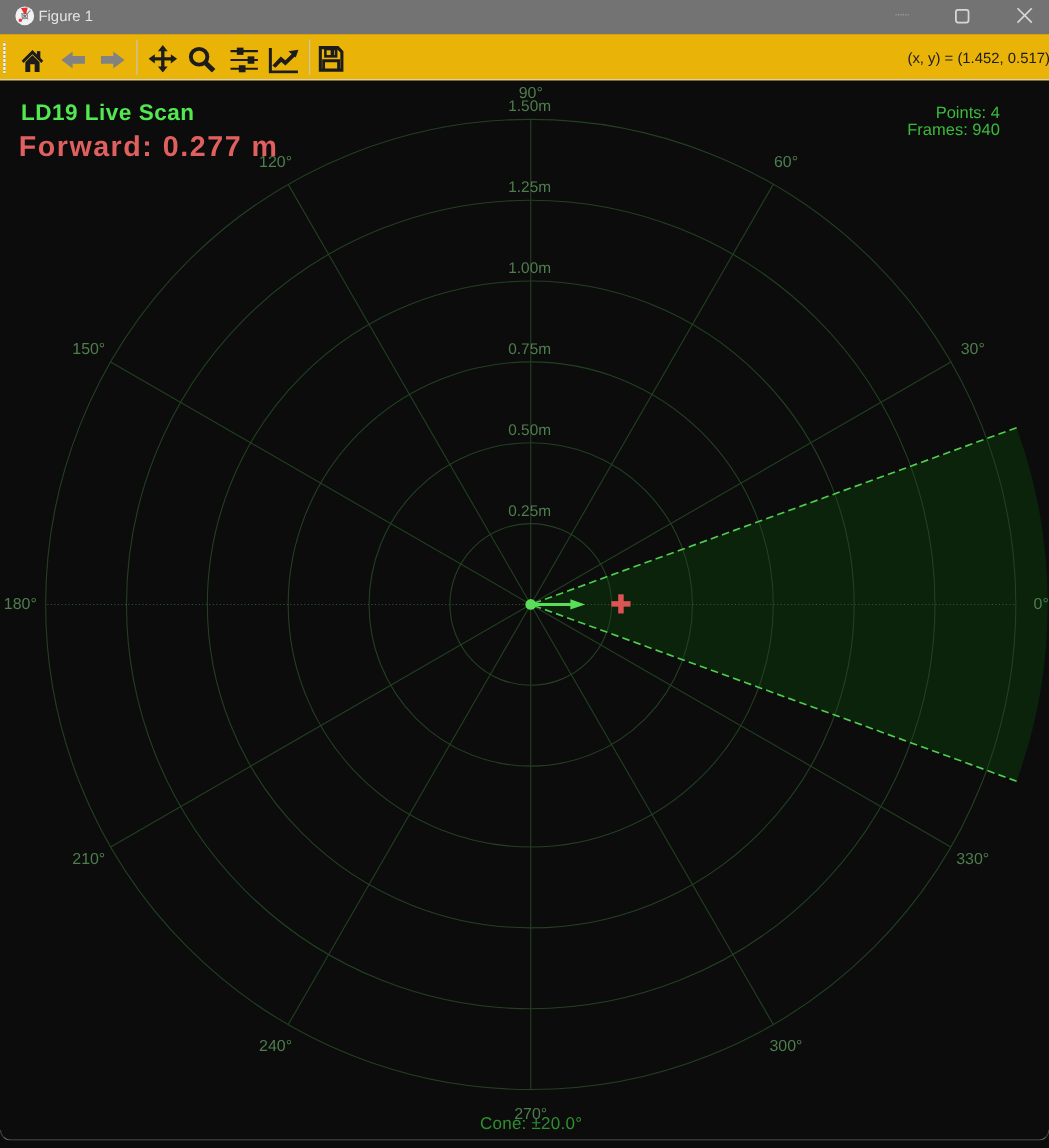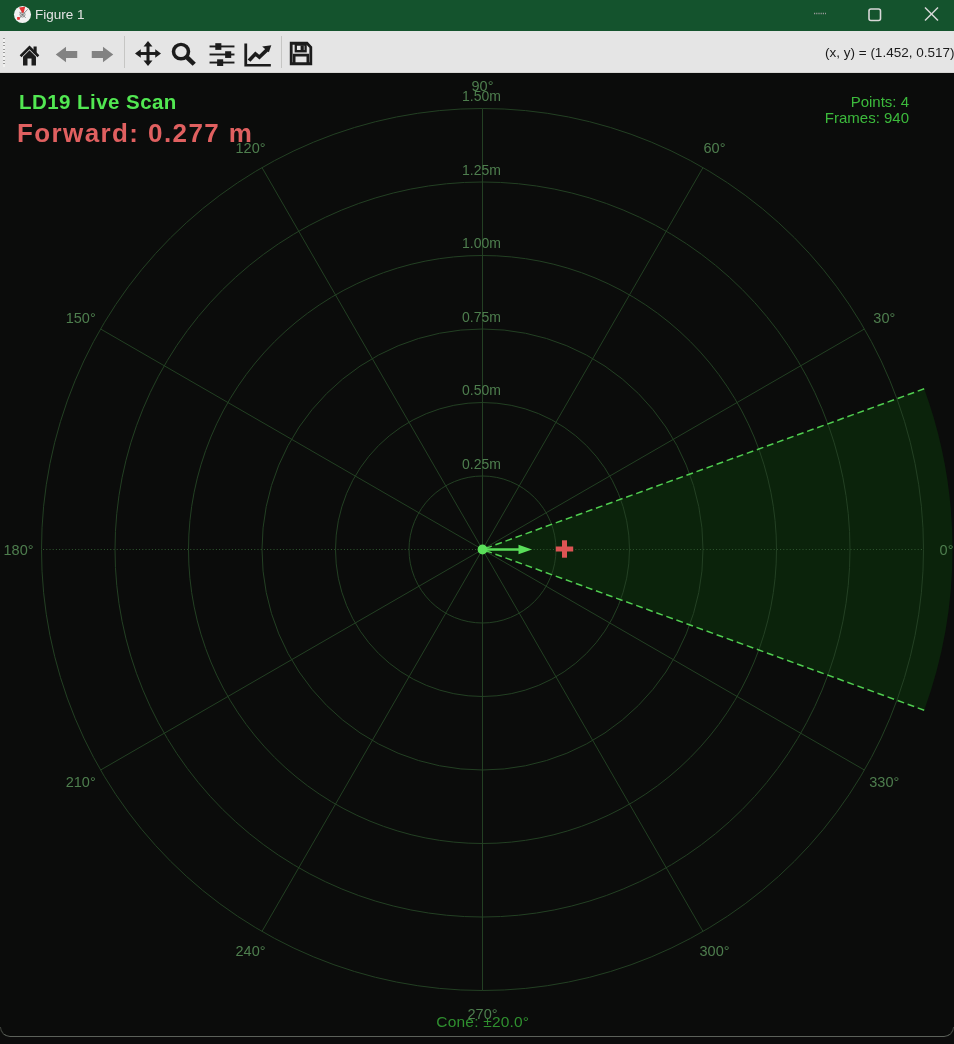--- a/index.html
+++ b/index.html
@@ -1,18 +1,18 @@
 <!DOCTYPE html>
 <html><head><meta charset="utf-8">
 <style>
   html,body{margin:0;padding:0;background:#000;}
   body{width:954px;height:1044px;overflow:hidden;position:relative;font-family:"Liberation Sans", sans-serif;}
-  .titlebar{position:absolute;left:0;top:0;width:100%;height:31px;background:#14532d;}
+  .titlebar{position:absolute;left:0;top:0;width:100%;height:31px;background:#737373;}
   .titletext{position:absolute;left:35px;top:7px;color:#e4e4e4;font-size:13.5px;}
-  .toolbar{position:absolute;left:0;top:31px;width:100%;height:42px;background:#e5e5e5;border-bottom:1px solid #d5d5d3;box-sizing:border-box;}
+  .toolbar{position:absolute;left:0;top:31px;width:100%;height:42px;background:#eab308;border-bottom:1px solid #d5d5d3;box-sizing:border-box;}
   .sep{position:absolute;top:5px;width:1px;height:32px;background:#c6c6c4;}
   .handle{position:absolute;left:3px;top:7px;width:1.5px;height:29px;background-image:repeating-linear-gradient(#9b9b9b 0 1px,#f1f1f0 1px 3.6px);}
   .readout{position:absolute;left:825px;top:14px;color:#1b1b1b;font-size:13.5px;white-space:nowrap;}
   .plot{position:absolute;left:0;top:73px;width:100%;height:971px;background:#0b0c0b;}
   svg text{font-family:"Liberation Sans", sans-serif;}
   .winbtn{position:absolute;top:0;height:31px;}
   .bottomedge{position:absolute;left:0;top:1027px;width:952px;height:9px;border-bottom:1.5px solid #5c615a;border-left:1.5px solid #40443e;border-right:1.5px solid #40443e;border-radius:0 0 10px 10px;}
   .belowedge{position:absolute;left:0;top:1037px;width:100%;height:7px;background:#0c0c0c;}
 </style></head>
 <body>

